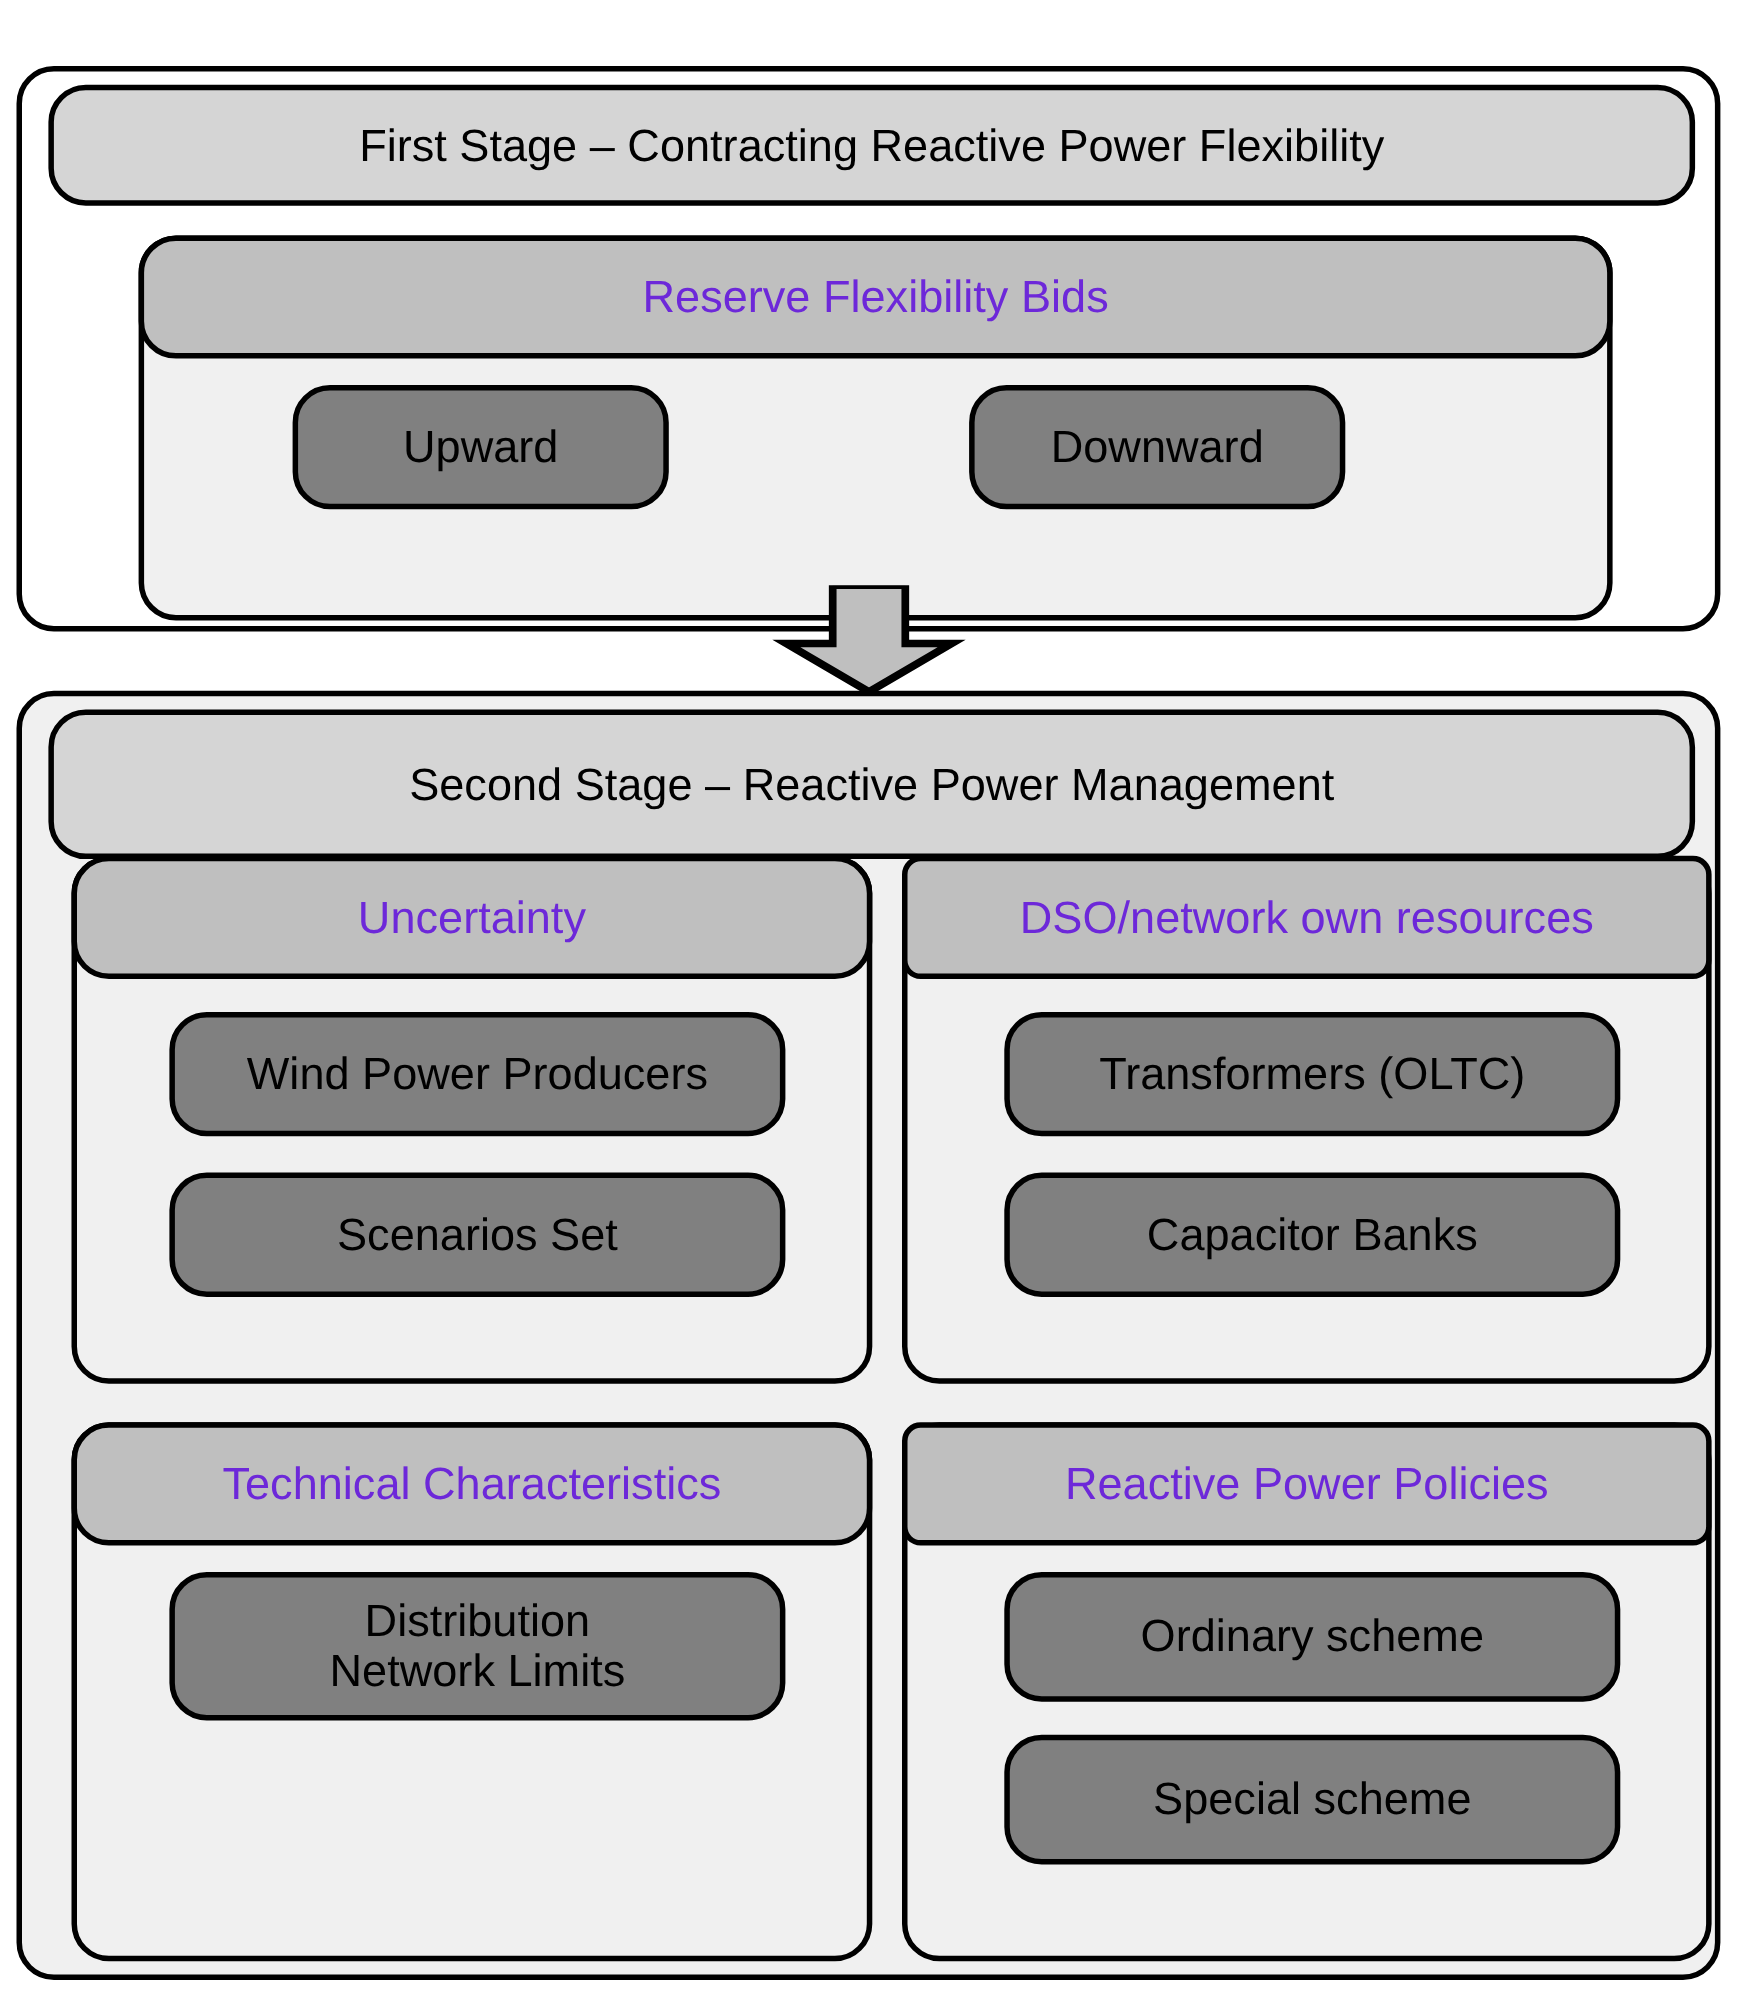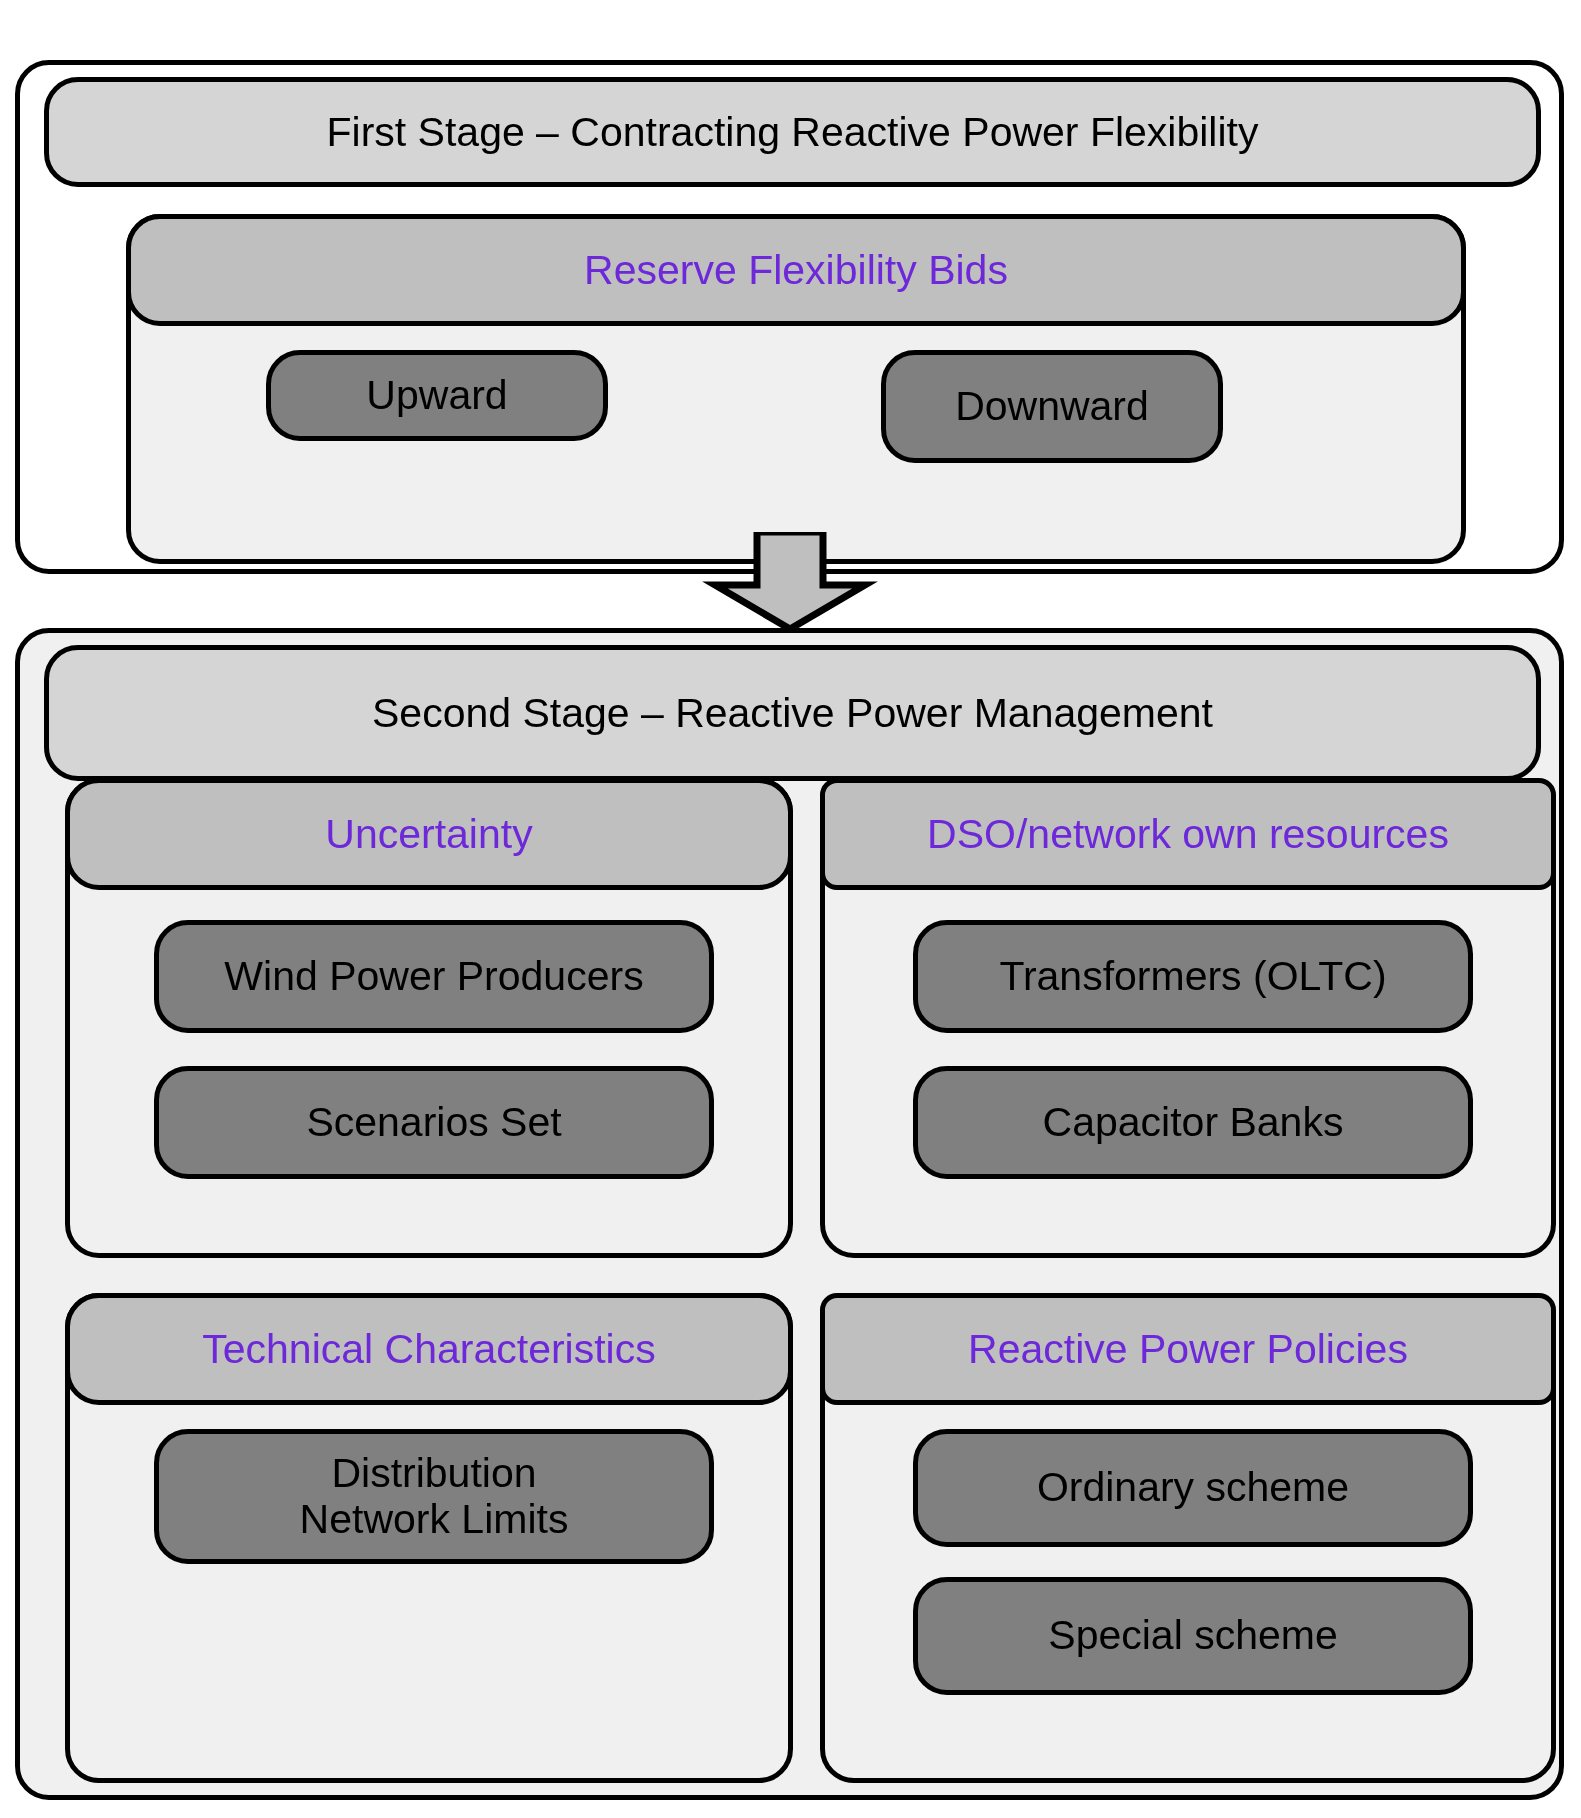--- a/index.html
+++ b/index.html
@@ -63,21 +63,21 @@
 
   .t-title   { font-size: 41px; color: #000; }
   .t-section { font-size: 41px; color: #6d28d9; }
   .t-item    { font-size: 41px; color: #000; }
 
   
   #stage1 { left: 15px;  top: 18px;  width: 1549px; height: 514px; margin-top: 42px; }
   #stage1-header { left: 24px;  top: 12px;  width: 1497px; height: 110px; }
   #stage1-panel  { left: 106px; top: 149px; width: 1340px; height: 350px; }
   #bids-header   { left: -5px;  top: -5px;  width: 1340px; height: 112px; }
-  #upward        { left: 135px; top: 131px; width: 342px;  height: 91px; }
+  #upward        { left: 135px; top: 131px; width: 342px;  height: 113px; }
   #downward      { left: 750px; top: 131px; width: 342px;  height: 113px; }
 
   
   #flow-arrow {
     position: absolute;
     left: 660px;
     top: 532px;
     width: 260px;
     height: 100px;
   }

